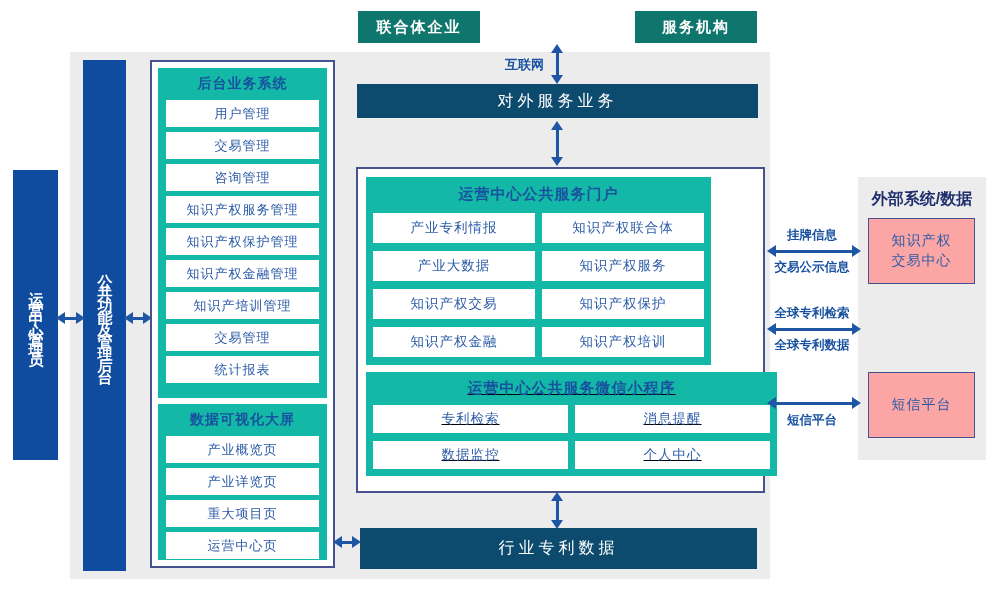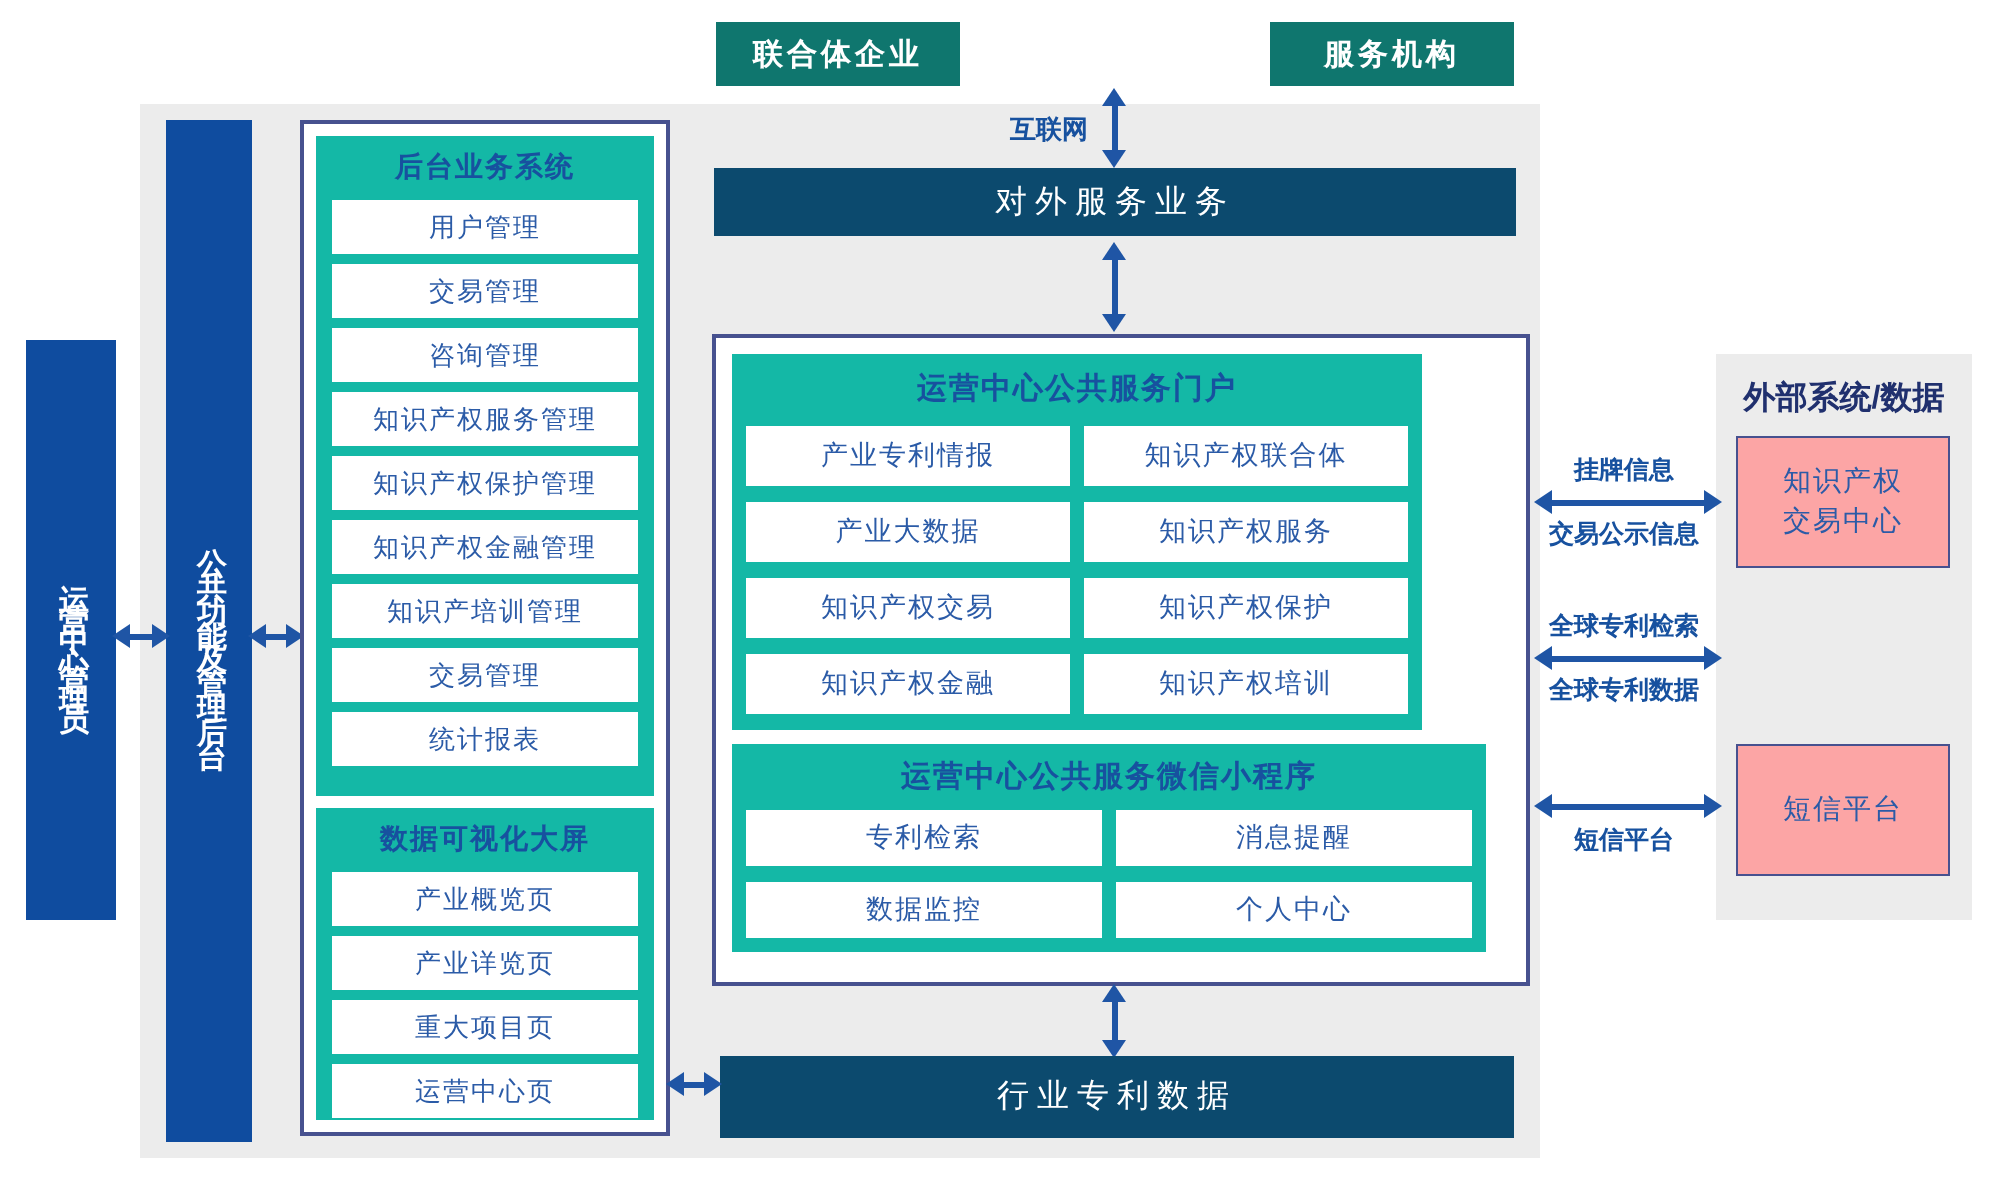--- a/index.html
+++ b/index.html
@@ -93,21 +93,21 @@
       <div class="cell">知识产权联合体</div>
       <div class="cell">产业大数据</div>
       <div class="cell">知识产权服务</div>
       <div class="cell">知识产权交易</div>
       <div class="cell">知识产权保护</div>
       <div class="cell">知识产权金融</div>
       <div class="cell">知识产权培训</div>
     </div>
   </div>
 
-  <div class="panel" style="left:366px;top:372px;width:377px;height:104px;">
+  <div class="panel" style="left:366px;top:372px;width:411px;height:104px;text-decoration:underline;">
     <div class="panel-title" style="padding-top:7px;">运营中心公共服务微信小程序</div>
     <div class="grid2" style="margin-top:7px;">
       <div class="cell short">专利检索</div>
       <div class="cell short">消息提醒</div>
       <div class="cell short">数据监控</div>
       <div class="cell short">个人中心</div>
     </div>
   </div>
 
   <div class="varrow" style="left:551px;top:492px;height:37px;">

